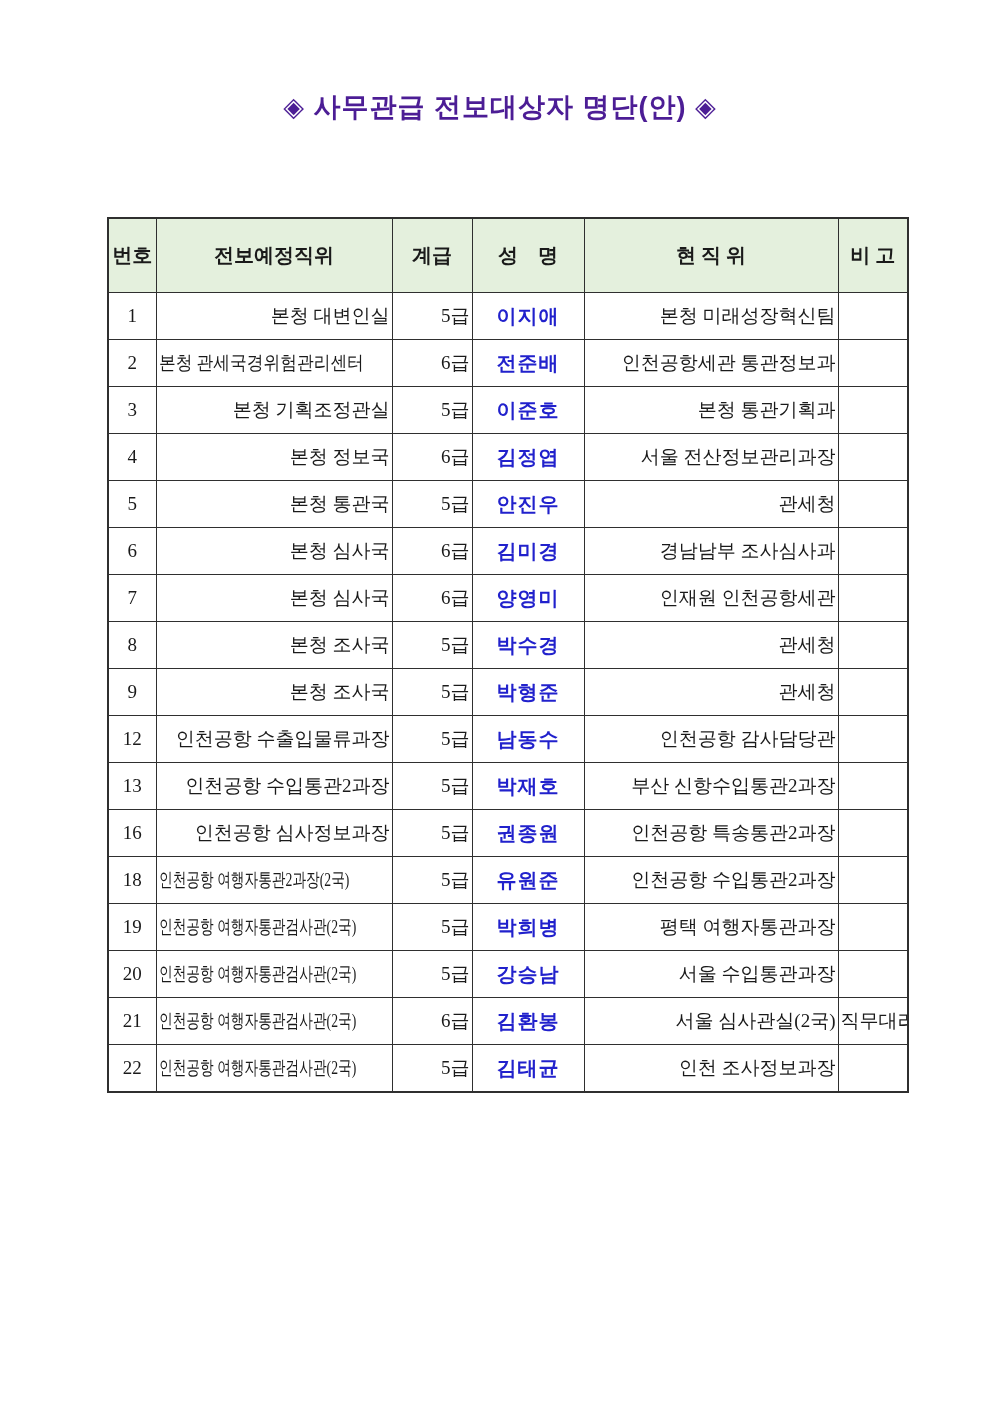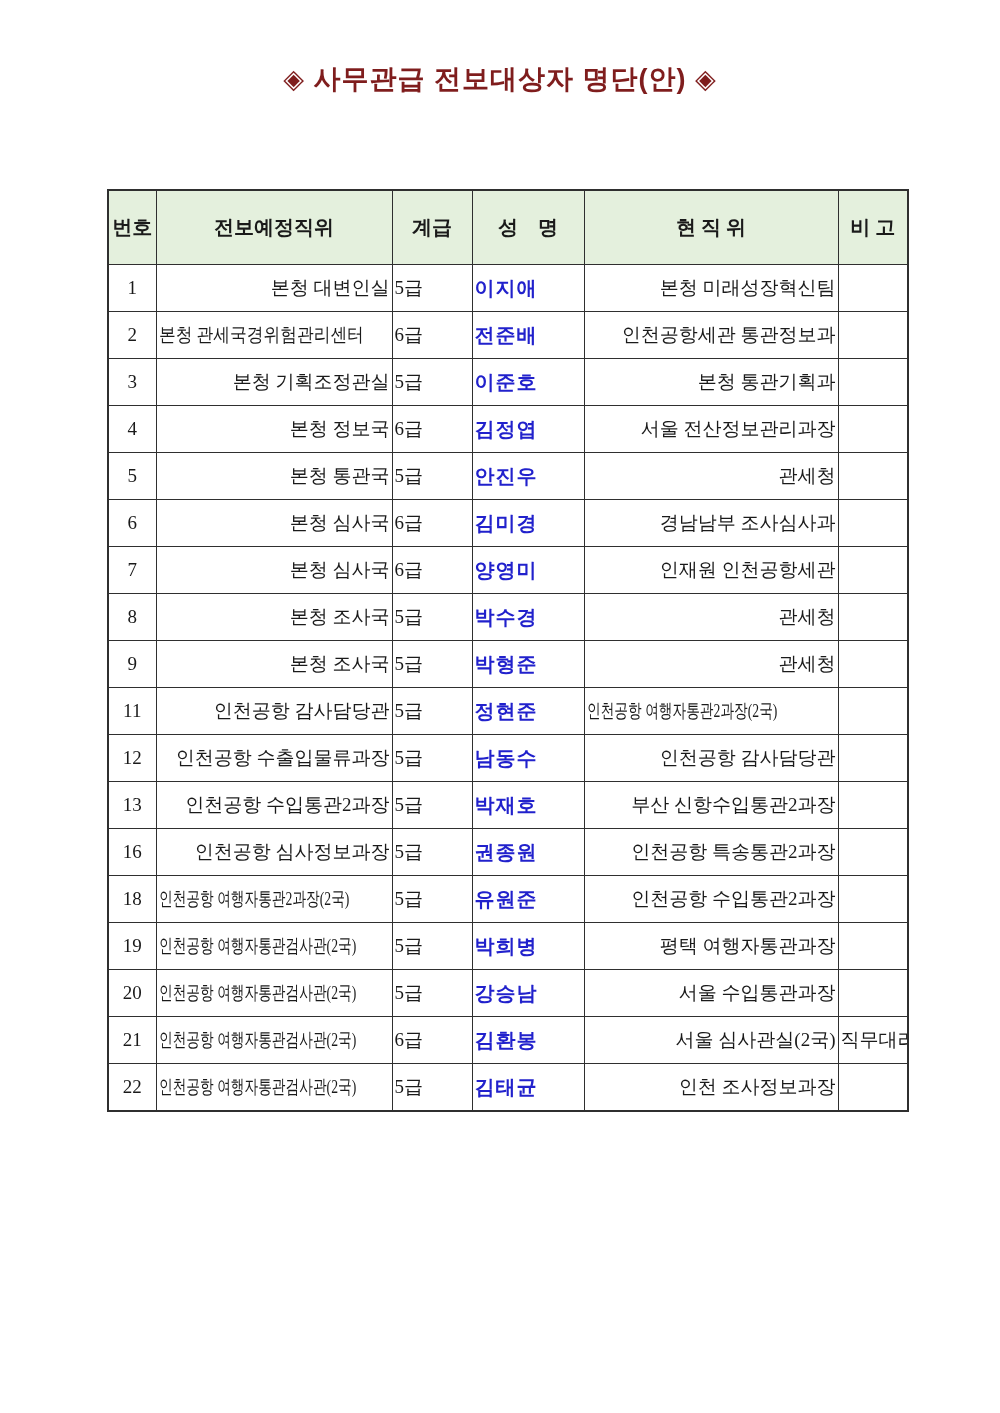--- a/index.html
+++ b/index.html
@@ -10,27 +10,27 @@
   .page {
     position: relative;
     width: 1000px;
     height: 1413px;
     background: #ffffff;
     font-family: "Liberation Serif", "DejaVu Serif", serif;
     color: #1a1a1a;
     overflow: hidden;
   }
   .doc-title {
-    padding-top: 61px;
+    padding-top: 89px;
     text-align: center;
     font-family: "Liberation Sans", "DejaVu Sans", sans-serif;
     font-weight: bold;
     font-size: 27px;
     letter-spacing: 1px;
-    color: #7f1d1d;
+    color: #4c1d95;
   }
   table.doc-table {
     border-collapse: collapse;
     table-layout: fixed;
     width: 800px;
     margin-left: 107px;
     margin-top: 92px;
     border: 2.5px solid #2f2f2f;
   }
   table.doc-table th {
@@ -47,22 +47,22 @@
   table.doc-table td {
     border: 1.5px solid #2f2f2f;
     height: 46px;
     font-size: 19px;
     padding: 0 2px;
     overflow: hidden;
     white-space: nowrap;
     vertical-align: middle;
   }
   td.c-no     { text-align: center; }
-  td.c-grade  { text-align: left; }
-  td.c-name   { }
+  td.c-grade  { text-align: right; }
+  td.c-name   { text-align: center; }
   td.c-note   { text-align: center; font-size: 15px; }
   td.c-to, td.c-from { text-align: right; padding-left: 5px; }
   td.c-name span {
     color: #2121cc;
     font-weight: bold;
     font-family: "Liberation Sans", "DejaVu Sans", sans-serif;
     font-size: 20px;
     letter-spacing: 1px;
   }
   .squeeze1 {
@@ -171,28 +171,20 @@
     </tr>
         <tr>
       <td class="c-no"><span>9</span></td>
       <td class="c-to"><span>본청 조사국</span></td>
       <td class="c-grade"><span>5급</span></td>
       <td class="c-name"><span>박형준</span></td>
       <td class="c-from"><span>관세청</span></td>
       <td class="c-note"><span></span></td>
     </tr>
         <tr>
-      <td class="c-no"><span>11</span></td>
-      <td class="c-to"><span>인천공항 감사담당관</span></td>
-      <td class="c-grade"><span>5급</span></td>
-      <td class="c-name"><span>정현준</span></td>
-      <td class="c-from"><span class="squeeze2">인천공항 여행자통관2과장(2국)</span></td>
-      <td class="c-note"><span></span></td>
-    </tr>
-        <tr>
       <td class="c-no"><span>12</span></td>
       <td class="c-to"><span>인천공항 수출입물류과장</span></td>
       <td class="c-grade"><span>5급</span></td>
       <td class="c-name"><span>남동수</span></td>
       <td class="c-from"><span>인천공항 감사담당관</span></td>
       <td class="c-note"><span></span></td>
     </tr>
         <tr>
       <td class="c-no"><span>13</span></td>
       <td class="c-to"><span>인천공항 수입통관2과장</span></td>

